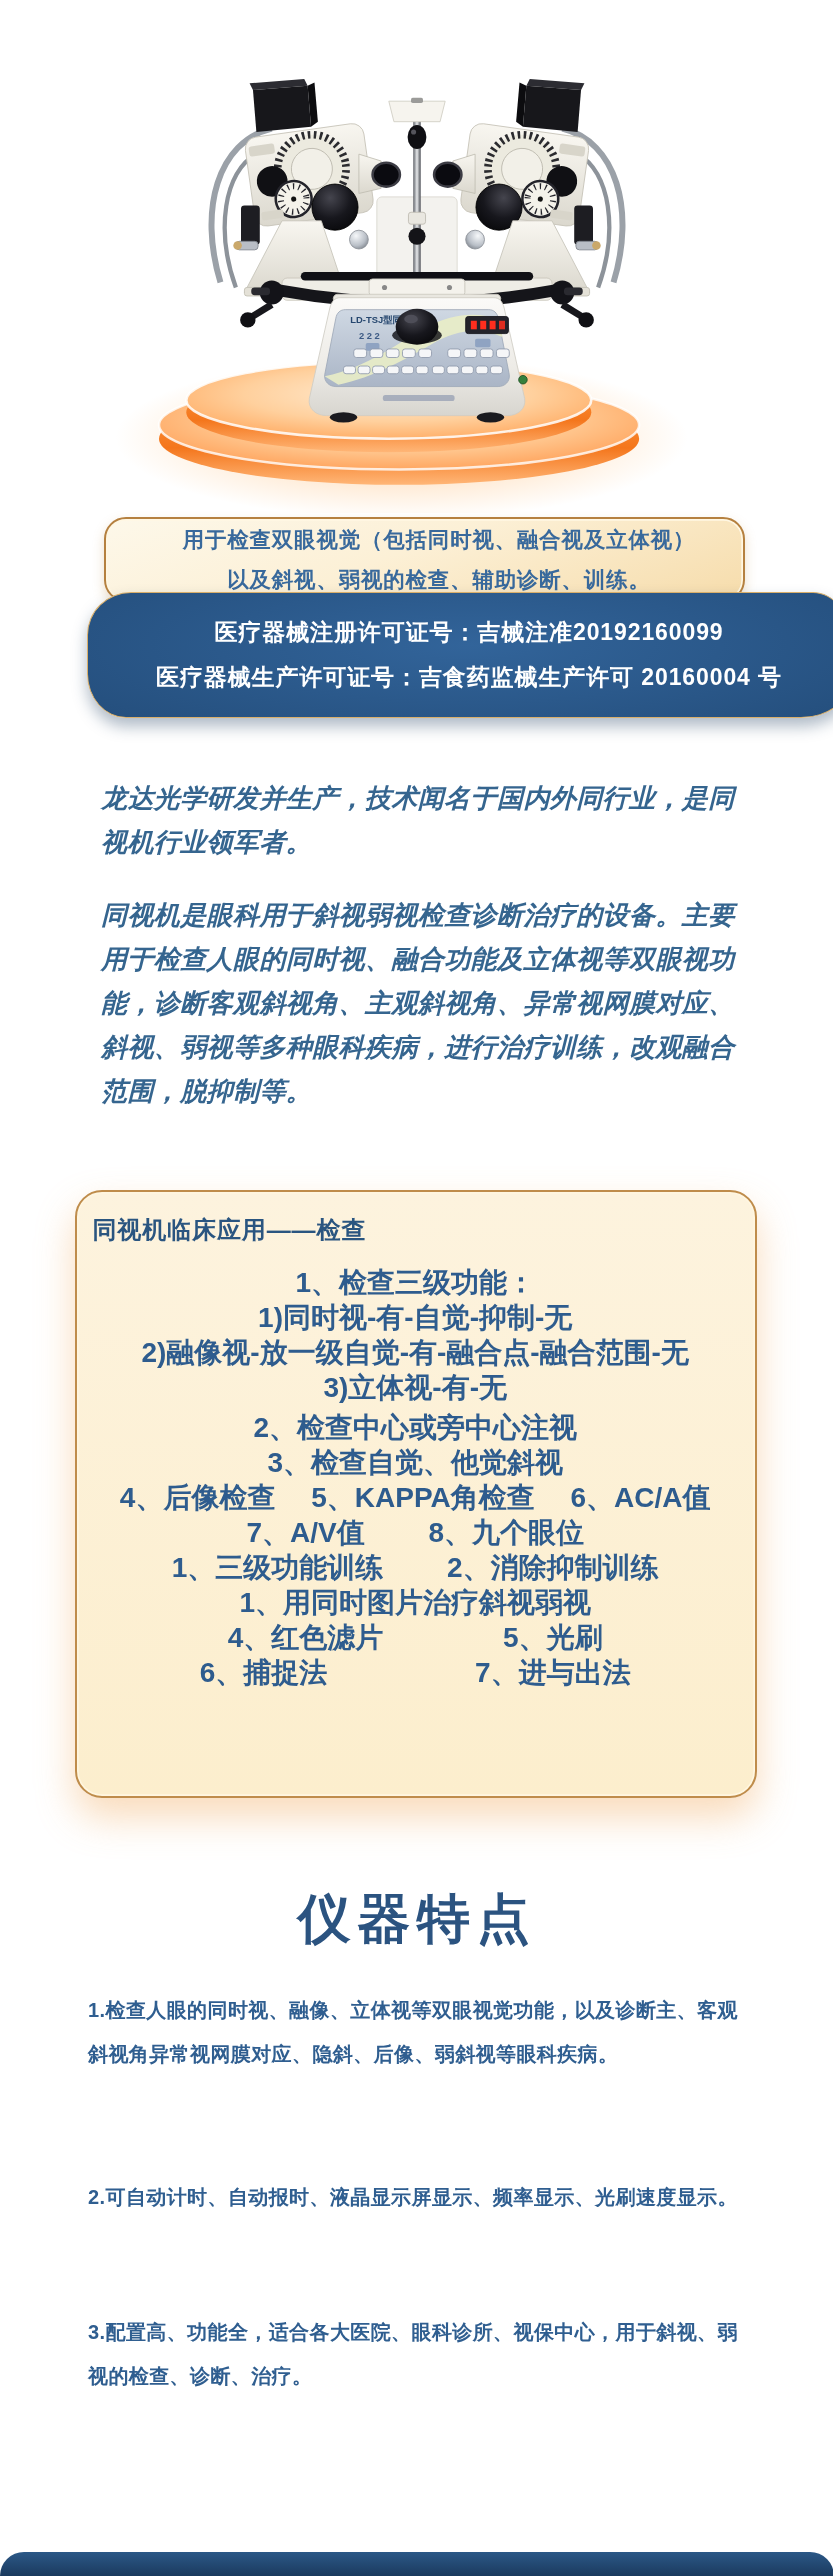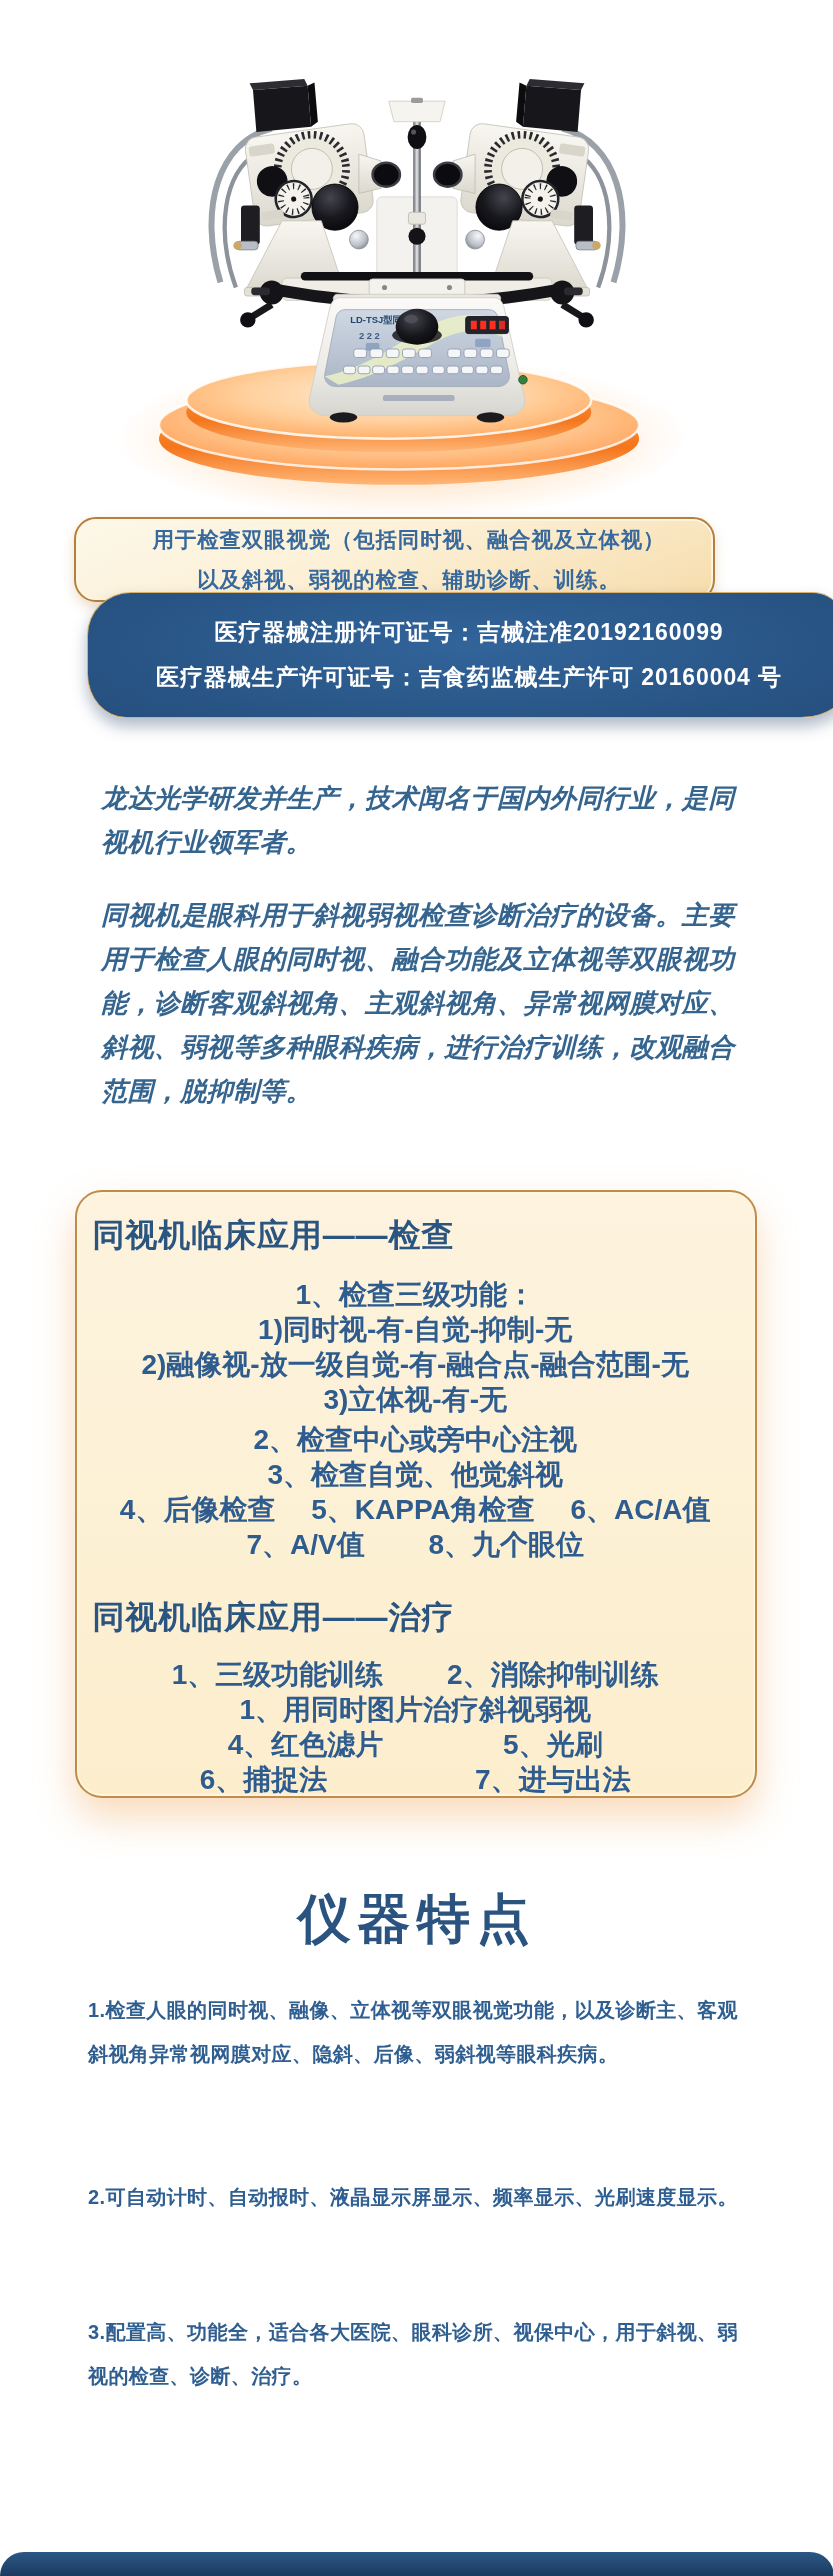--- a/index.html
+++ b/index.html
@@ -3,21 +3,21 @@
 <meta charset="utf-8">
 <style>
   html,body{margin:0;padding:0;}
   body{
     width:834px;height:2576px;position:relative;background:#ffffff;
     font-family:"Liberation Sans", sans-serif;overflow:hidden;
   }
   .hero{position:absolute;top:26px;left:0;width:834px;height:487px;}
 
   .usage-box{
-    position:absolute;left:74px;top:517px;width:641px;height:85px;
+    position:absolute;left:104px;top:517px;width:641px;height:85px;
     box-sizing:border-box;border:2.6px solid #b5803f;border-radius:22px;
     background:linear-gradient(160deg,#fdf8ea 0%,#fcf0d6 45%,#f6dcab 100%);
     box-shadow:inset 0 0 0 1.7px #fff7e3, 0 5.1px 12px rgba(190,140,70,.28);
     display:flex;flex-direction:column;justify-content:center;align-items:center;gap:10.2px;padding-left:29px;
   }
   .usage-line{color:#38699c;font-size:21.4px;font-weight:bold;letter-spacing:0.9px;white-space:nowrap;}
 
   .license-box{
     position:absolute;left:87px;top:592px;width:764px;height:126px;
     box-sizing:border-box;border:1.7px solid #d9af6b;
@@ -36,21 +36,21 @@
   #intro-1{top:764px;}
   #intro-2{top:881px;}
 
   .clinical-box{
     position:absolute;left:75px;top:1190px;width:682px;height:608px;
     box-sizing:border-box;border:2.6px solid #bf8c4b;border-radius:27px;
     background:linear-gradient(180deg,#fdf3de 0%,#fceecd 100%);
     box-shadow:0 19px 38px rgba(242,176,105,.45), inset 0 0 0 1.7px #fff6e0;
     padding:22px 17px 0 15.4px;
   }
-  .section-title{color:#2a5580;font-size:32px;font-weight:bold;letter-spacing:0.9px;margin:0 0 19px 0;}
+  .section-title{color:#2a5580;font-size:24px;font-weight:bold;letter-spacing:0.9px;margin:0 0 19px 0;}
   .treat-title{margin:34px 0 17px 0;}
   .clin-line{color:#2e5c8e;font-size:28px;font-weight:bold;line-height:35px;white-space:pre;text-align:center;}
   .grp-gap{margin-top:5.1px;}
 
   .features-title{
     position:absolute;top:1884px;left:0;width:834px;margin:0;text-align:center;
     color:#2b5380;font-size:53px;font-weight:bold;letter-spacing:6.8px;
   }
   .feature-p{
     position:absolute;left:88px;width:662px;margin:0;
@@ -251,21 +251,20 @@
   <h2 class="section-title">同视机临床应用——检查</h2>
   <div class="clin-line">1、检查三级功能：</div>
   <div class="clin-line">1)同时视-有-自觉-抑制-无</div>
   <div class="clin-line">2)融像视-放一级自觉-有-融合点-融合范围-无</div>
   <div class="clin-line">3)立体视-有-无</div>
   <div class="clin-line grp-gap">2、检查中心或旁中心注视</div>
   <div class="clin-line">3、检查自觉、他觉斜视</div>
   <div class="clin-line">4、后像检查　 5、KAPPA角检查　 6、AC/A值</div>
   <div class="clin-line">7、A/V值　　 8、九个眼位</div>
 
-  <h2 class="section-title treat-title">同视机临床应用——治疗</h2>
   <div class="clin-line">1、三级功能训练　　 2、消除抑制训练</div>
   <div class="clin-line">1、用同时图片治疗斜视弱视</div>
   <div class="clin-line">4、红色滤片　　　　 5、光刷</div>
   <div class="clin-line">6、捕捉法　　　　　 7、进与出法</div>
 </div>
 
 <h1 class="features-title">仪器特点</h1>
 <p class="feature-p" id="feat-1">1.检查人眼的同时视、融像、立体视等双眼视觉功能，以及诊断主、客观斜视角异常视网膜对应、隐斜、后像、弱斜视等眼科疾病。</p>
 <p class="feature-p" id="feat-2">2.可自动计时、自动报时、液晶显示屏显示、频率显示、光刷速度显示。</p>
 <p class="feature-p" id="feat-3">3.配置高、功能全，适合各大医院、眼科诊所、视保中心，用于斜视、弱视的检查、诊断、治疗。</p>

